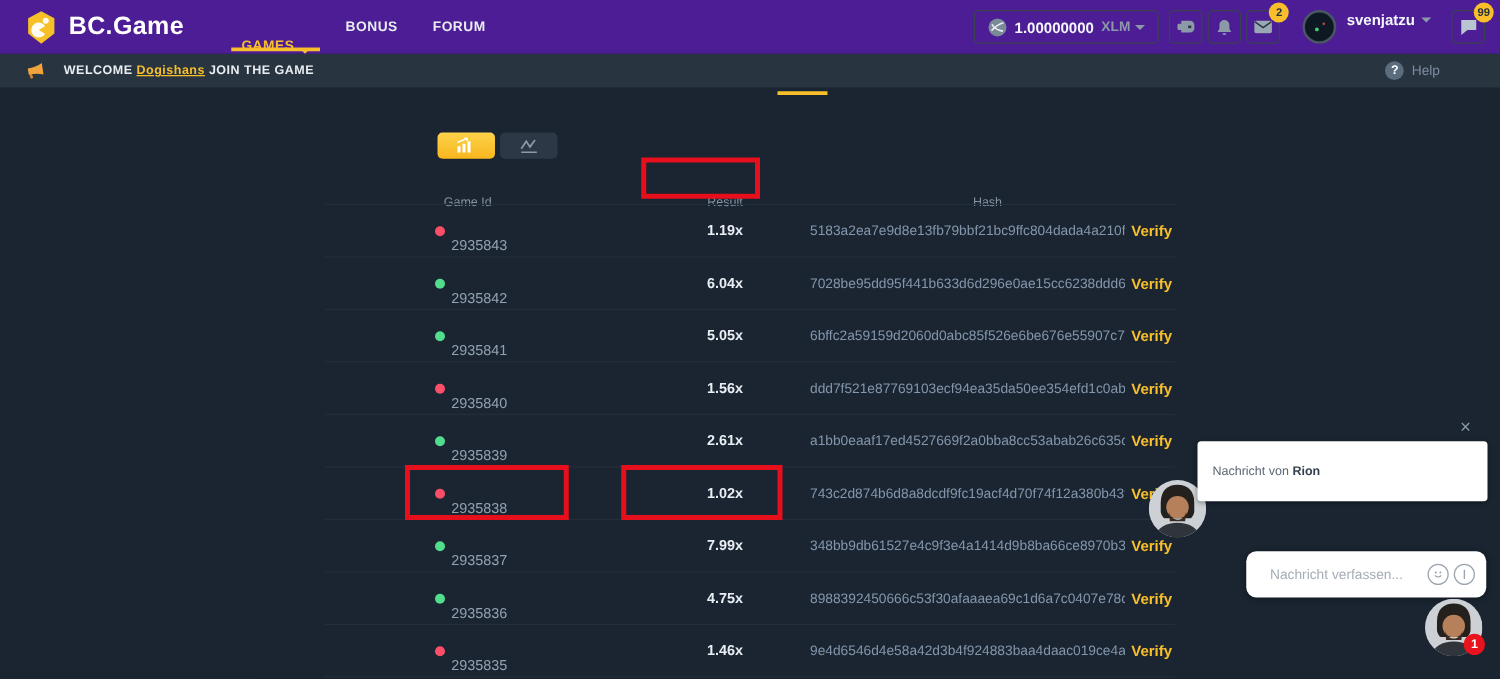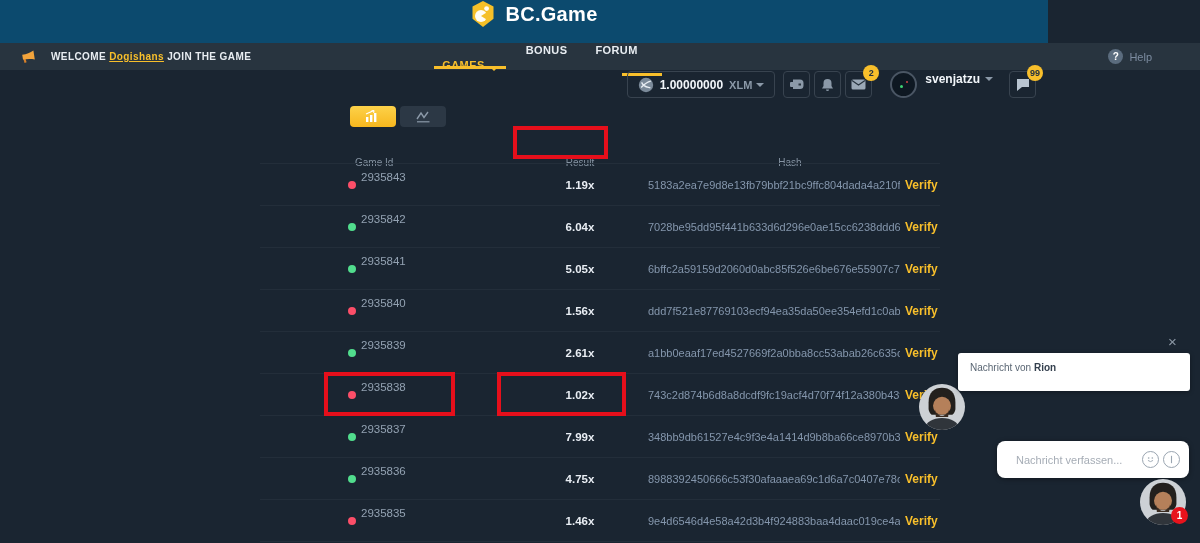--- a/index.html
+++ b/index.html
@@ -1,21 +1,21 @@
 <!DOCTYPE html>
 <html><head>
 <meta charset="utf-8">
 <style>
   * { margin:0; padding:0; box-sizing:border-box; }
   html,body { width:1200px; height:543px; overflow:hidden; background:#1a2531;
     font-family:"Liberation Sans", sans-serif; position:relative; }
 
   
-  .topnav { position:absolute; left:0; top:0; width:1048px; height:43px;
-    background:#0c4a6e; display:flex; align-items:center; z-index:5;flex-direction:column; }
+  .topnav { position:absolute; left:0; top:0; width:1200px; height:43px;
+    background:#4c1d95; display:flex; align-items:center; z-index:5; }
   .logo { display:flex; align-items:center; gap:9px; margin-left:20px; cursor:pointer; }
   .logo-text { color:#fff; font-size:20px; font-weight:bold; letter-spacing:.3px; }
   .nav-items { display:flex; margin-left:32px; height:43px; }
   .nav-item { position:relative; display:flex; align-items:center; gap:5px; padding:0 14px;
     color:#e8edf2; font-size:11px; font-weight:bold; letter-spacing:.4px; cursor:pointer; height:43px; }
   .nav-item.active { color:#f8bf2b;align-items:flex-end; }
   .nav-item.active::after { content:""; position:absolute; left:6px; right:6px; bottom:2px;
     height:3px; background:#f8bf2b; }
   .caret { width:0; height:0; border-left:4px solid transparent; border-right:4px solid transparent;
     border-top:4px solid currentColor; display:inline-block; }
@@ -61,39 +61,39 @@
   .thead { position:absolute; left:0; top:34px; width:680px; height:29px; }
   .th { position:absolute; color:#8593a2; font-size:10px; top:23px; }
   .th-gameid { left:95px; }
   .th-result { left:270px; width:100px; text-align:center; }
   .th-hash { left:430px; width:200px; text-align:center; }
   .rows { position:absolute; left:0; top:63px; width:680px; border-top:1px solid #232e3a; }
   .trow { position:relative; height:42px; border-bottom:1px solid #232e3a; }
   .dot { position:absolute; left:88px; top:17px; width:8px; height:8px; border-radius:50%; }
   .dot.red { background:#fb4e68; }
   .dot.green { background:#51dd8d; }
-  .cell-id { position:absolute; left:101px; top:7px; font-size:11.5px; color:#93a2b2; }
+  .cell-id { position:absolute; left:101px; top:27px; font-size:11.5px; color:#93a2b2; }
   .cell-result { position:absolute; left:270px; width:100px; text-align:center; top:15px;
     font-weight:bold; font-size:11.5px; color:#e9eef4; }
   .cell-hash { position:absolute; left:388px; width:252px; top:15px; font-size:11px;
     color:#8496ac; white-space:nowrap; overflow:hidden; }
   .cell-verify { position:absolute; left:645px; top:14px; font-size:12px; font-weight:bold;
     color:#f8bf2b; cursor:pointer; }
 
   
   .hl { position:absolute; border:4px solid #e60f1b; z-index:8; pointer-events:none; }
   .hl-header { left:513px; top:126px; width:95px; height:33px; }
   .hl-gameid { left:324px; top:372px; width:131px; height:44px; }
   .hl-result { left:497px; top:372px; width:129px; height:44px; }
 
   
   .chat-close { position:absolute; left:1168px; top:334px; color:#8c98a5; font-size:15px;
     cursor:pointer; z-index:10; line-height:1; }
   .msg-card { position:absolute; left:958px; top:353px; width:232px; background:#fff;
-    border-radius:3px; padding:9px 12px 11px; z-index:10; box-shadow:0 1px 4px rgba(0,0,0,.35); }
+    border-radius:3px; padding:19px 12px 11px; z-index:10; box-shadow:0 1px 4px rgba(0,0,0,.35); }
   .msg-from { font-size:10px; color:#5a6673; margin-bottom:7px; }
   .msg-from b { color:#333f4d; }
   .msg-body { font-size:11px; color:#333f4d; line-height:1.5; text-align:justify; }
   .avatar-photo { position:absolute; width:46px; height:46px; border-radius:50%; overflow:hidden;
     z-index:9; cursor:pointer; }
   .avatar-sender { left:919px; top:384px; }
   .avatar-bottom { left:1140px; top:479px; z-index:10; }
   .chat-input-card { position:absolute; left:997px; top:441px; width:192px; height:37px;
     background:#fff; border-radius:8px; z-index:10; display:flex; align-items:center;
     padding:0 9px 0 19px; box-shadow:0 1px 5px rgba(0,0,0,.4); }

